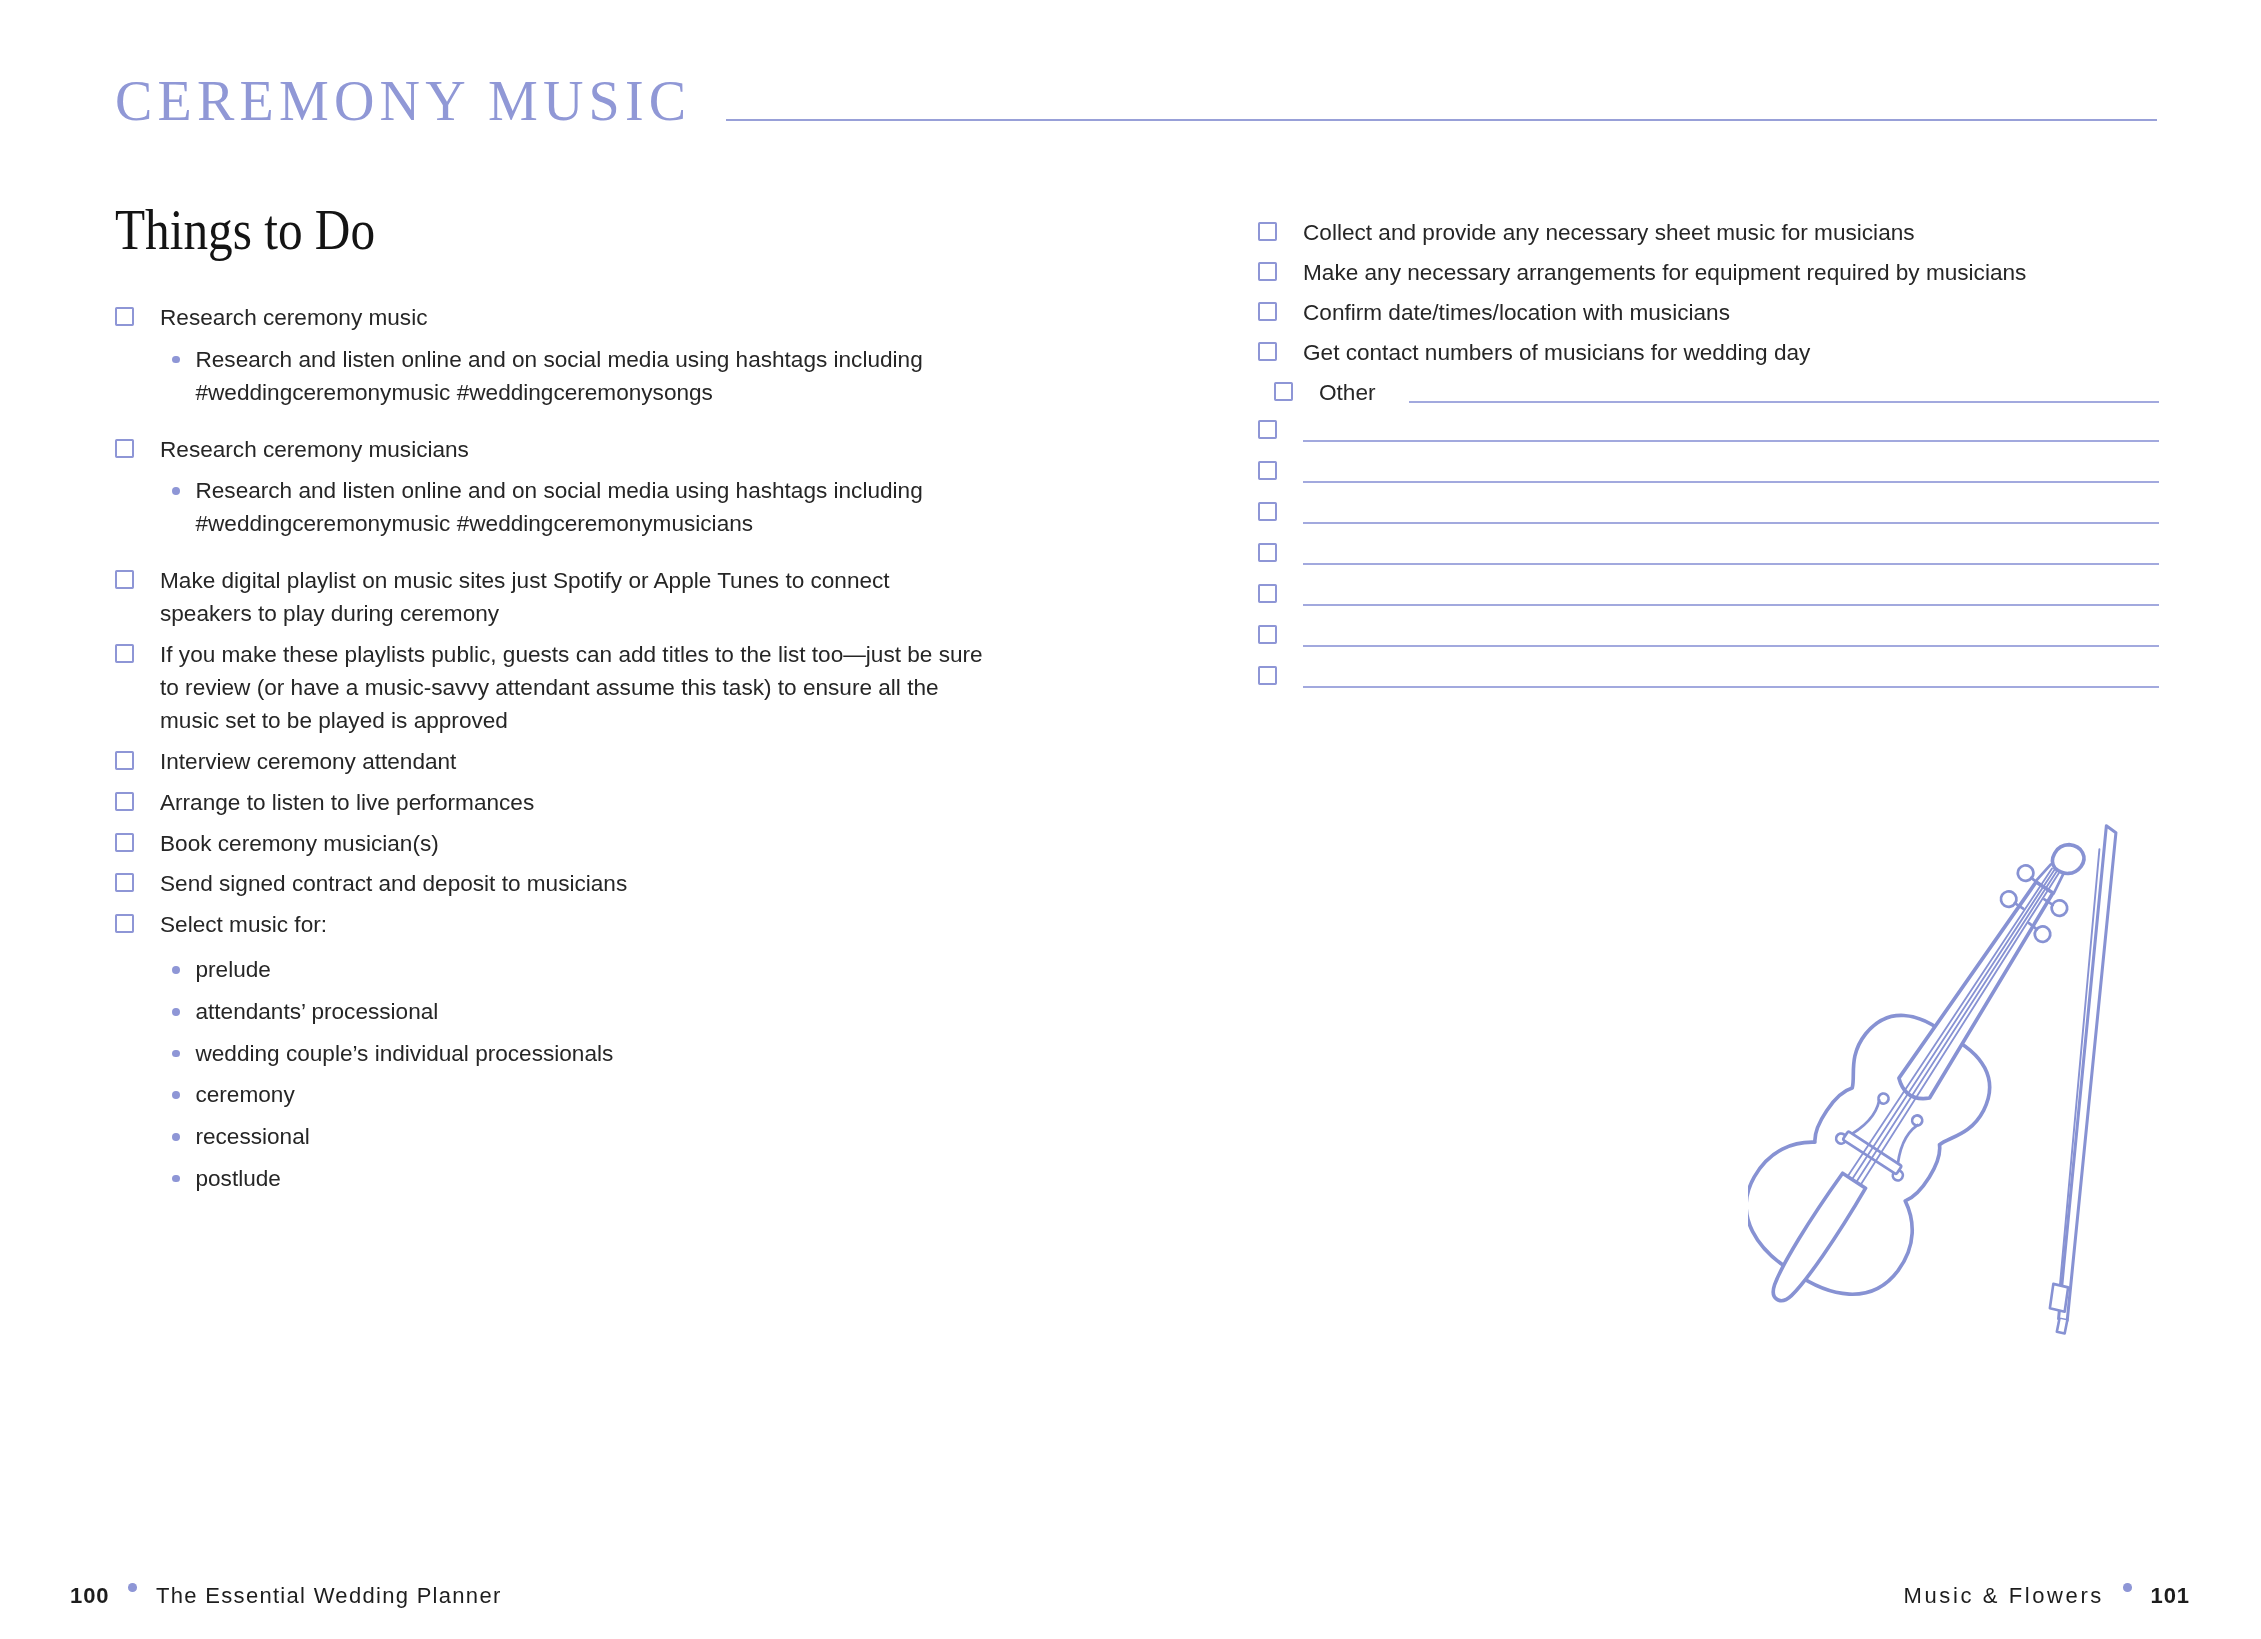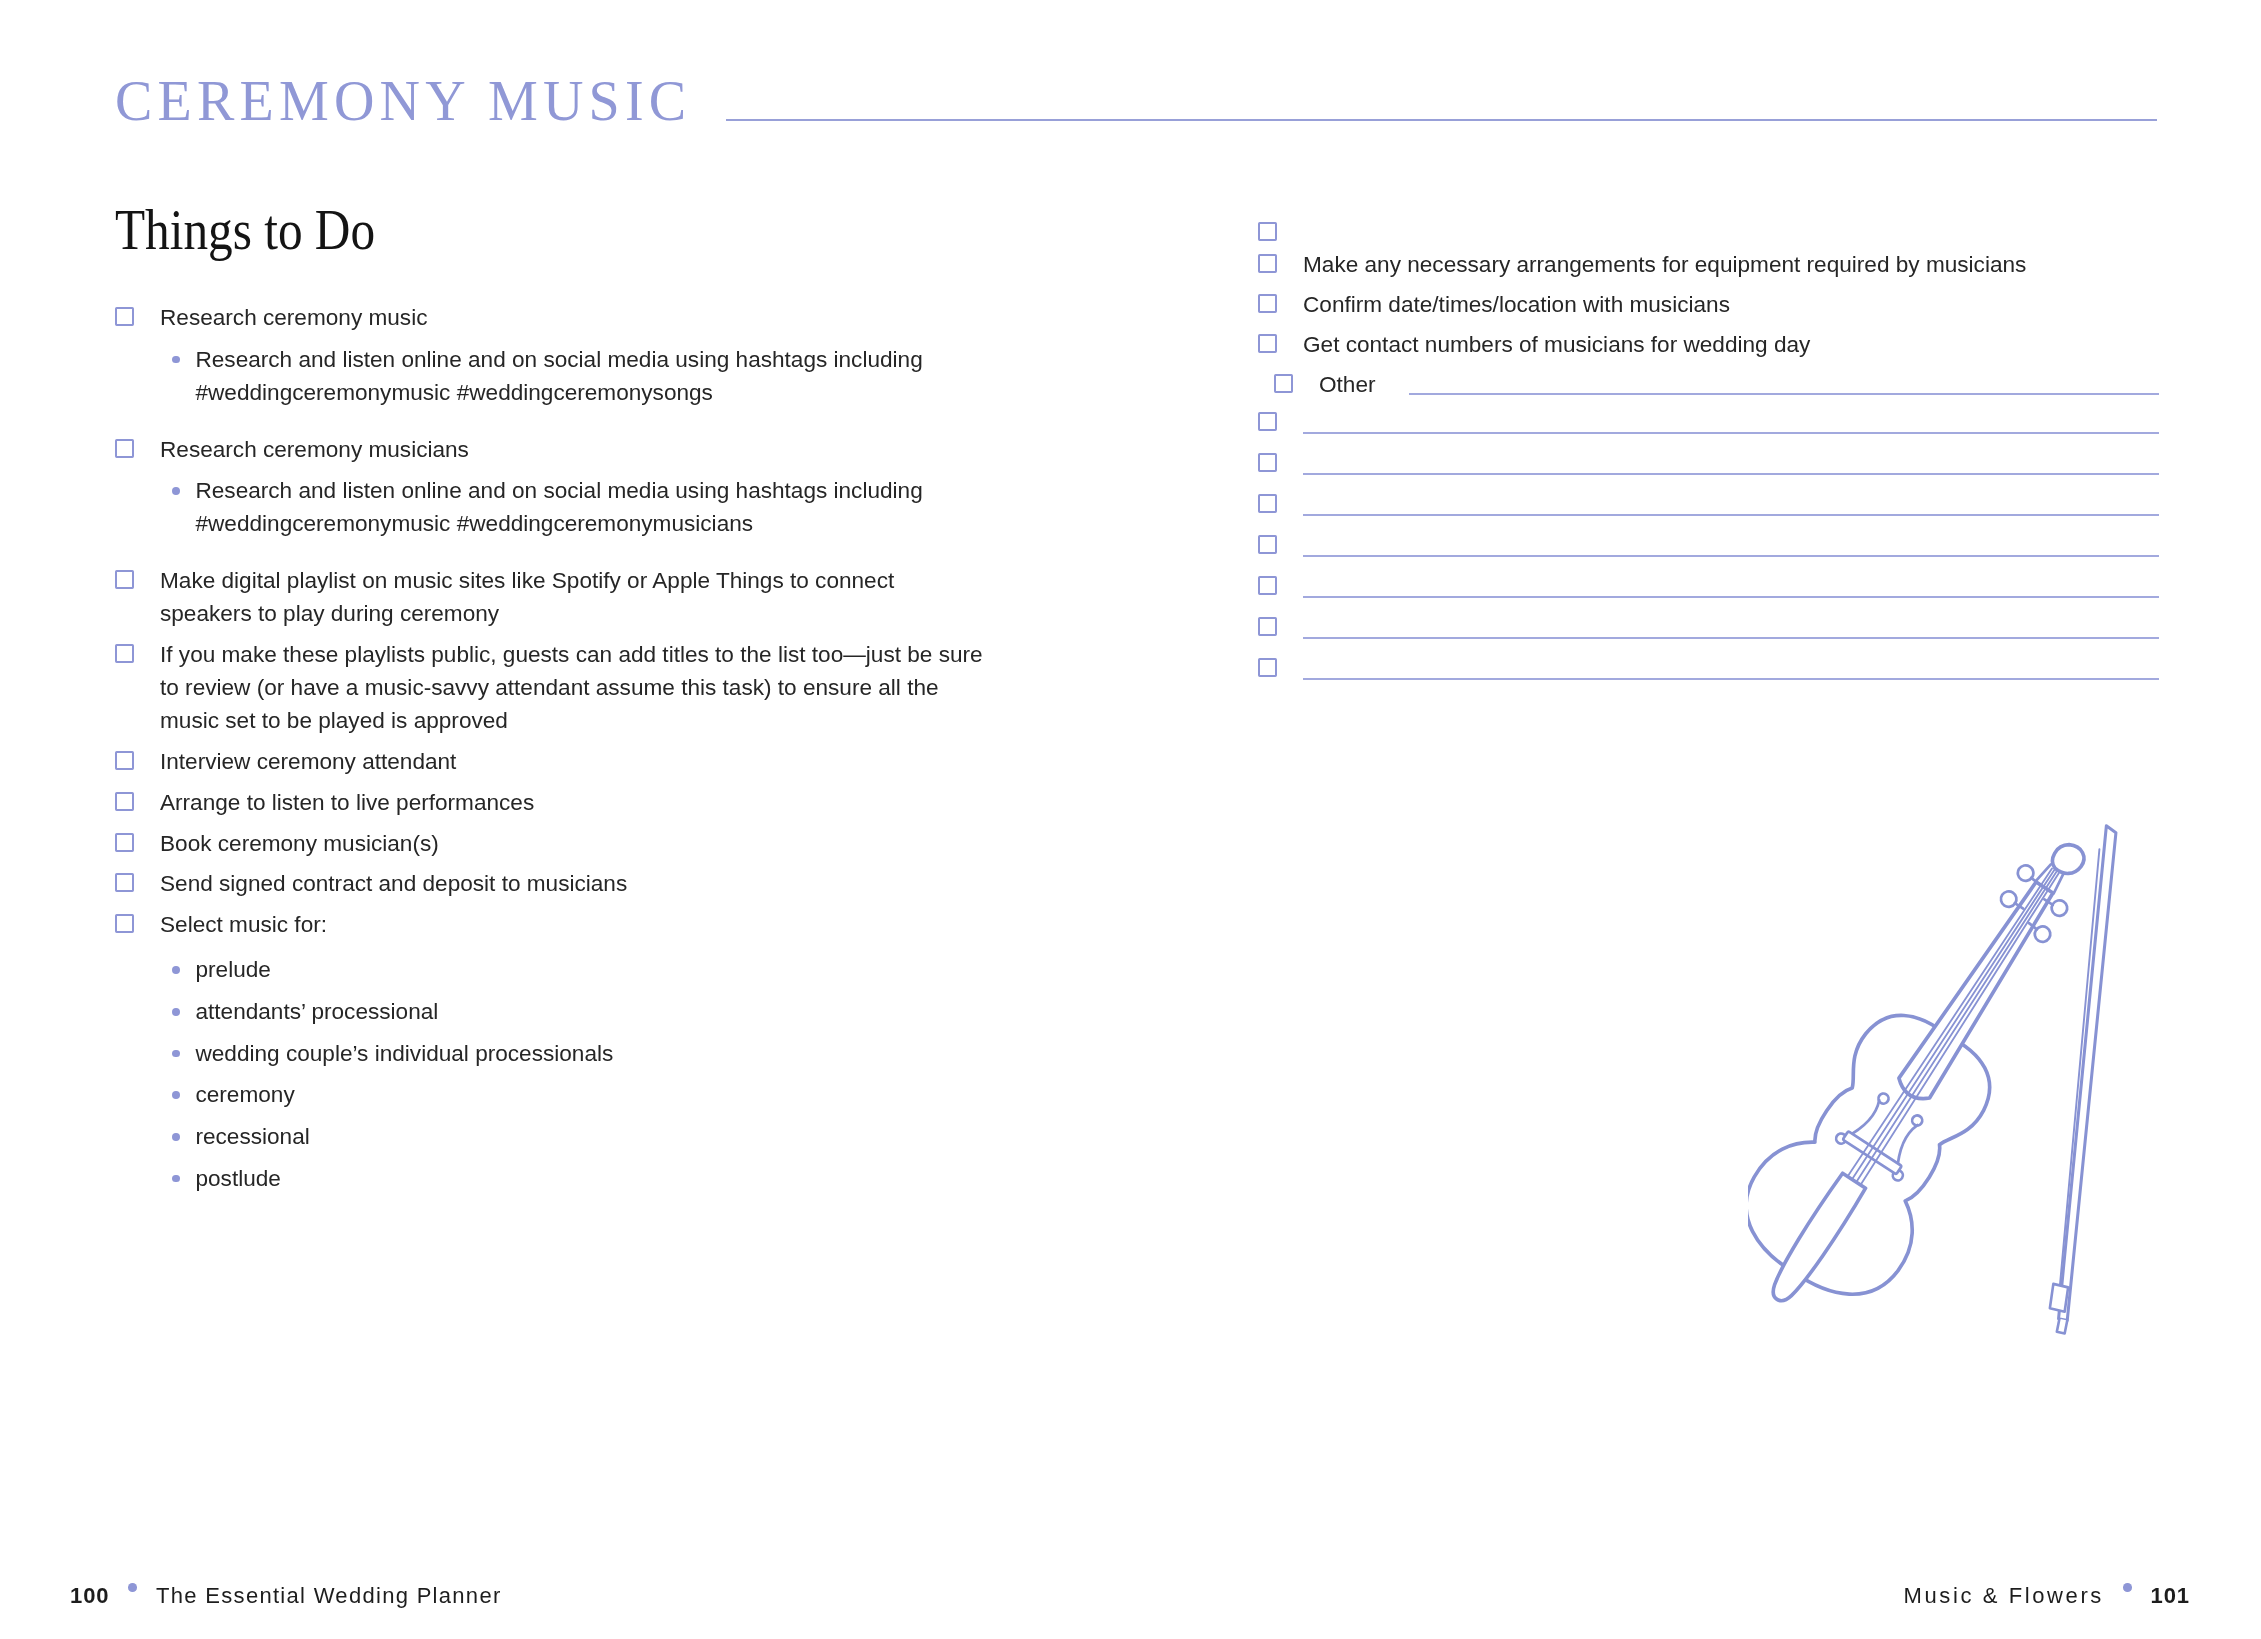--- a/index.html
+++ b/index.html
@@ -81,21 +81,21 @@
       <span class="item-text">Research ceremony musicians</span>
     </div>
     <div class="sub">
       <span class="dot"></span>
       <span class="item-text">Research and listen online and on social media using hashtags including
 #weddingceremonymusic #weddingceremonymusicians</span>
     </div>
 
     <div class="item">
       <span class="cb"></span>
-      <span class="item-text">Make digital playlist on music sites like Spotify or Apple Things to connect
+      <span class="item-text">Make digital playlist on music sites just Spotify or Apple Tunes to connect
 speakers to play during ceremony</span>
     </div>
 
     <div class="item">
       <span class="cb"></span>
       <span class="item-text">If you make these playlists public, guests can add titles to the list too—just be sure
 to review (or have a music-savvy attendant assume this task) to ensure all the
 music set to be played is approved</span>
     </div>
 
@@ -147,20 +147,21 @@
       <div class="sub">
         <span class="dot"></span>
         <span class="item-text">postlude</span>
       </div>
     </div>
   </div>
 
   <div class="col-right">
     <div class="item">
       <span class="cb"></span>
+      <span class="item-text">Collect and provide any necessary sheet music for musicians</span>
     </div>
     <div class="item">
       <span class="cb"></span>
       <span class="item-text">Make any necessary arrangements for equipment required by musicians</span>
     </div>
     <div class="item">
       <span class="cb"></span>
       <span class="item-text">Confirm date/times/location with musicians</span>
     </div>
     <div class="item">

